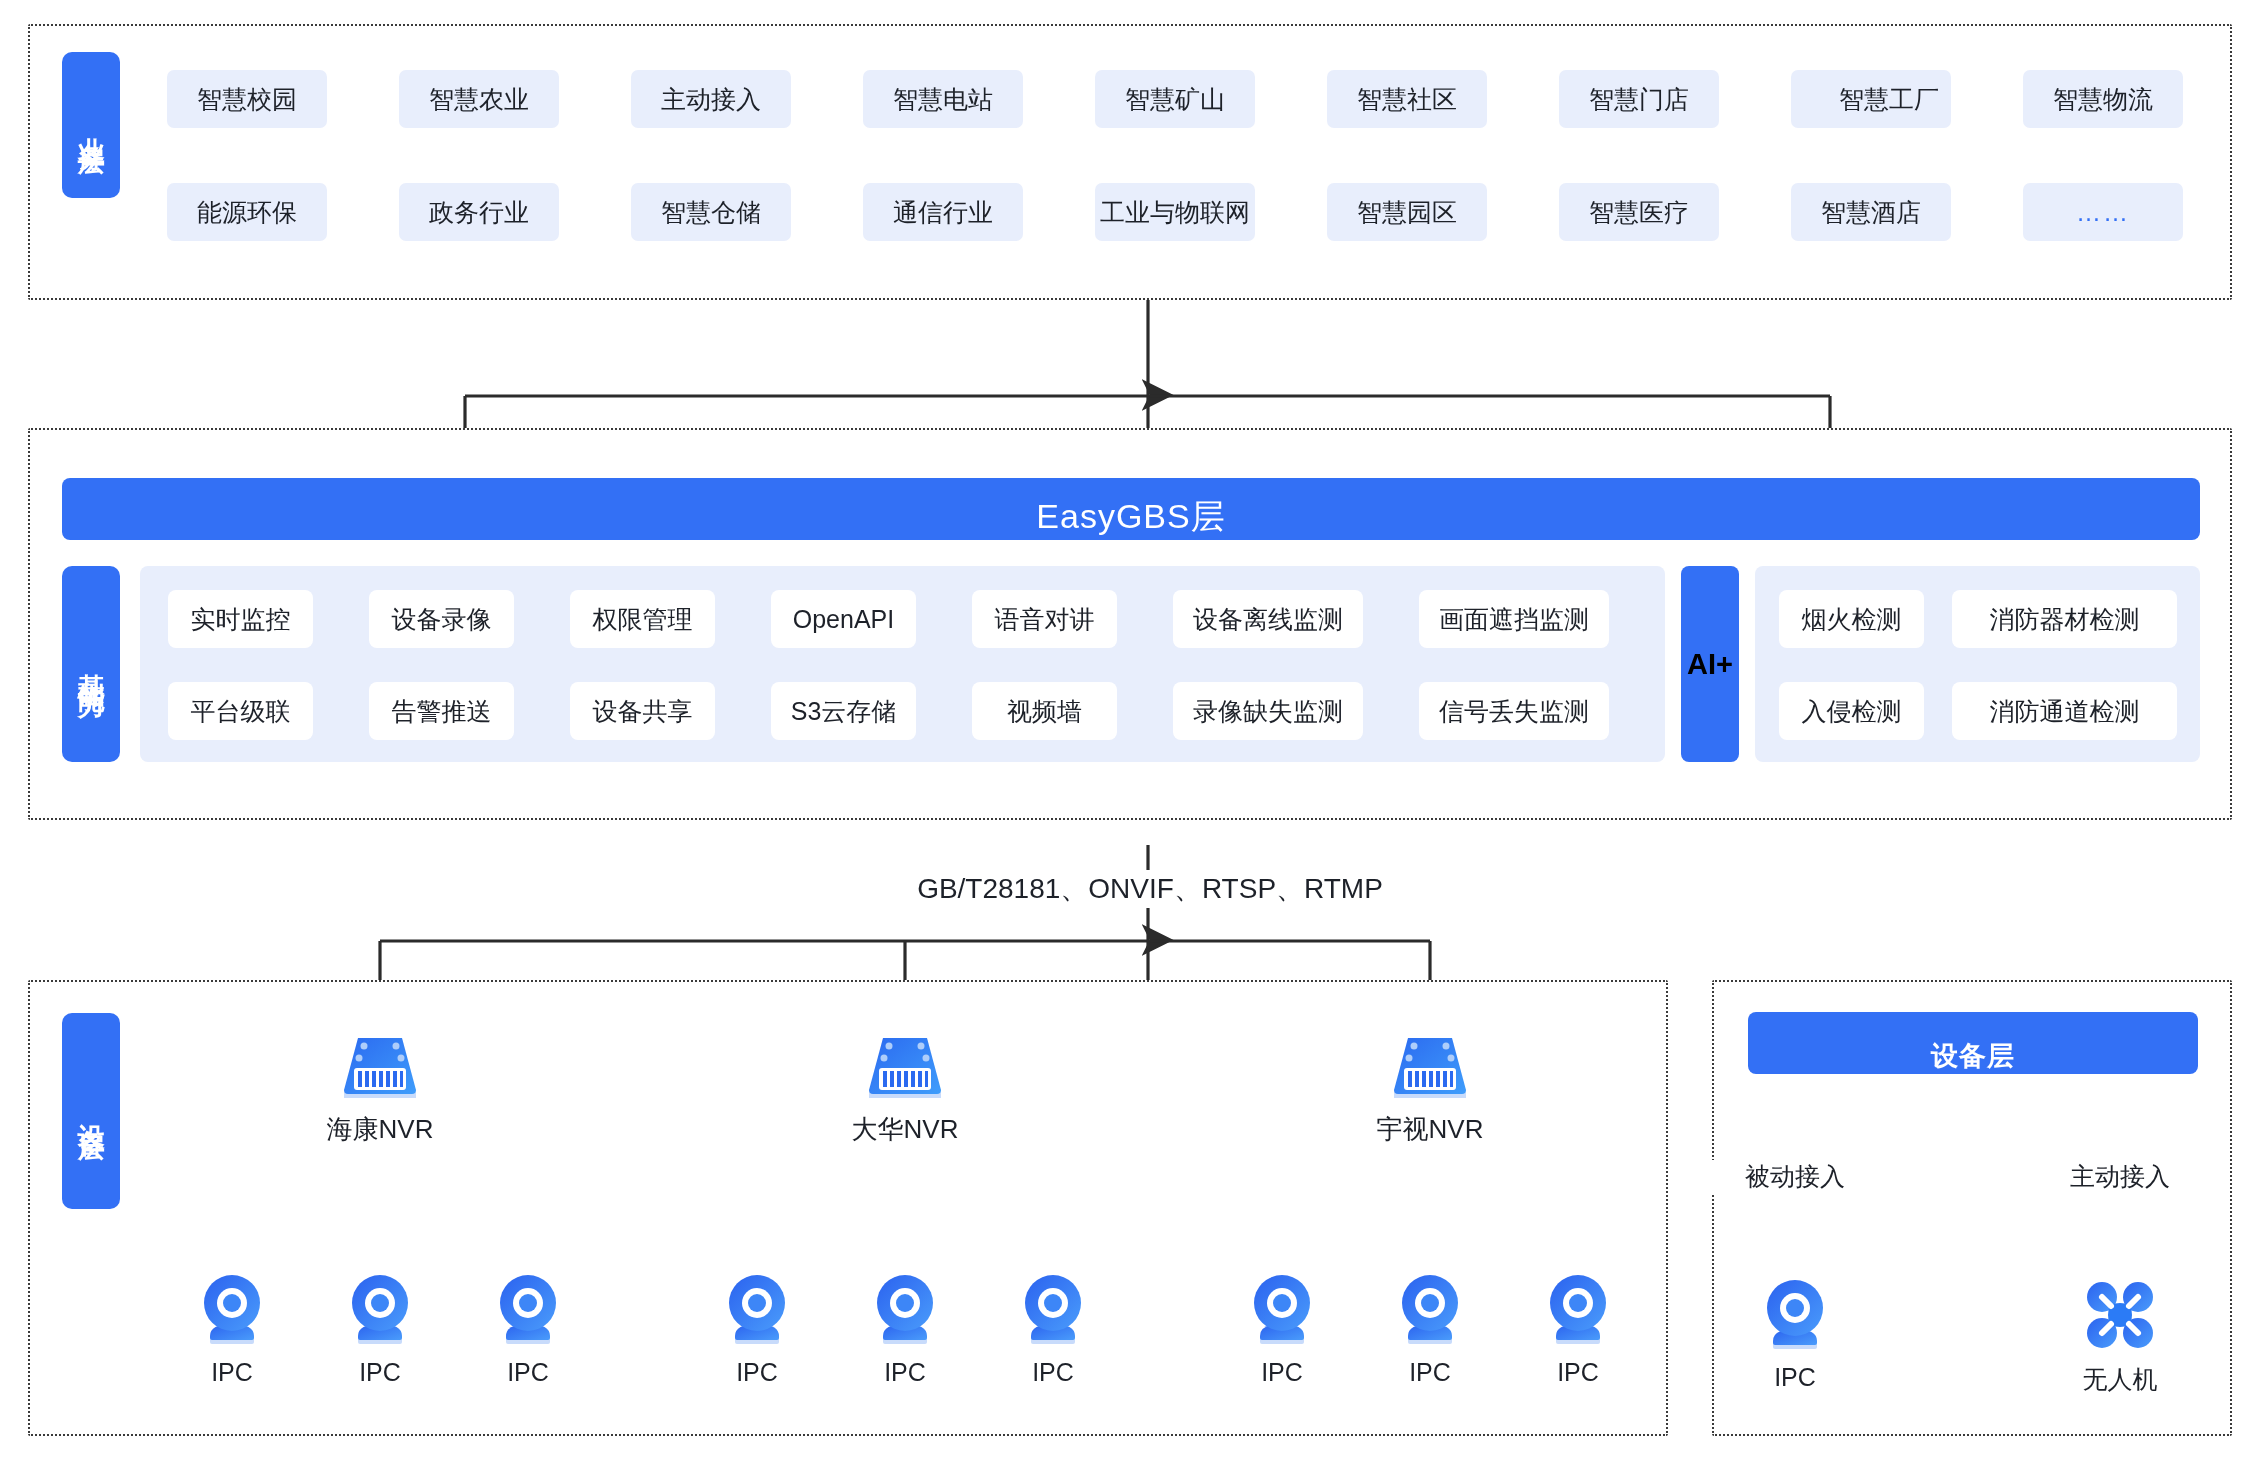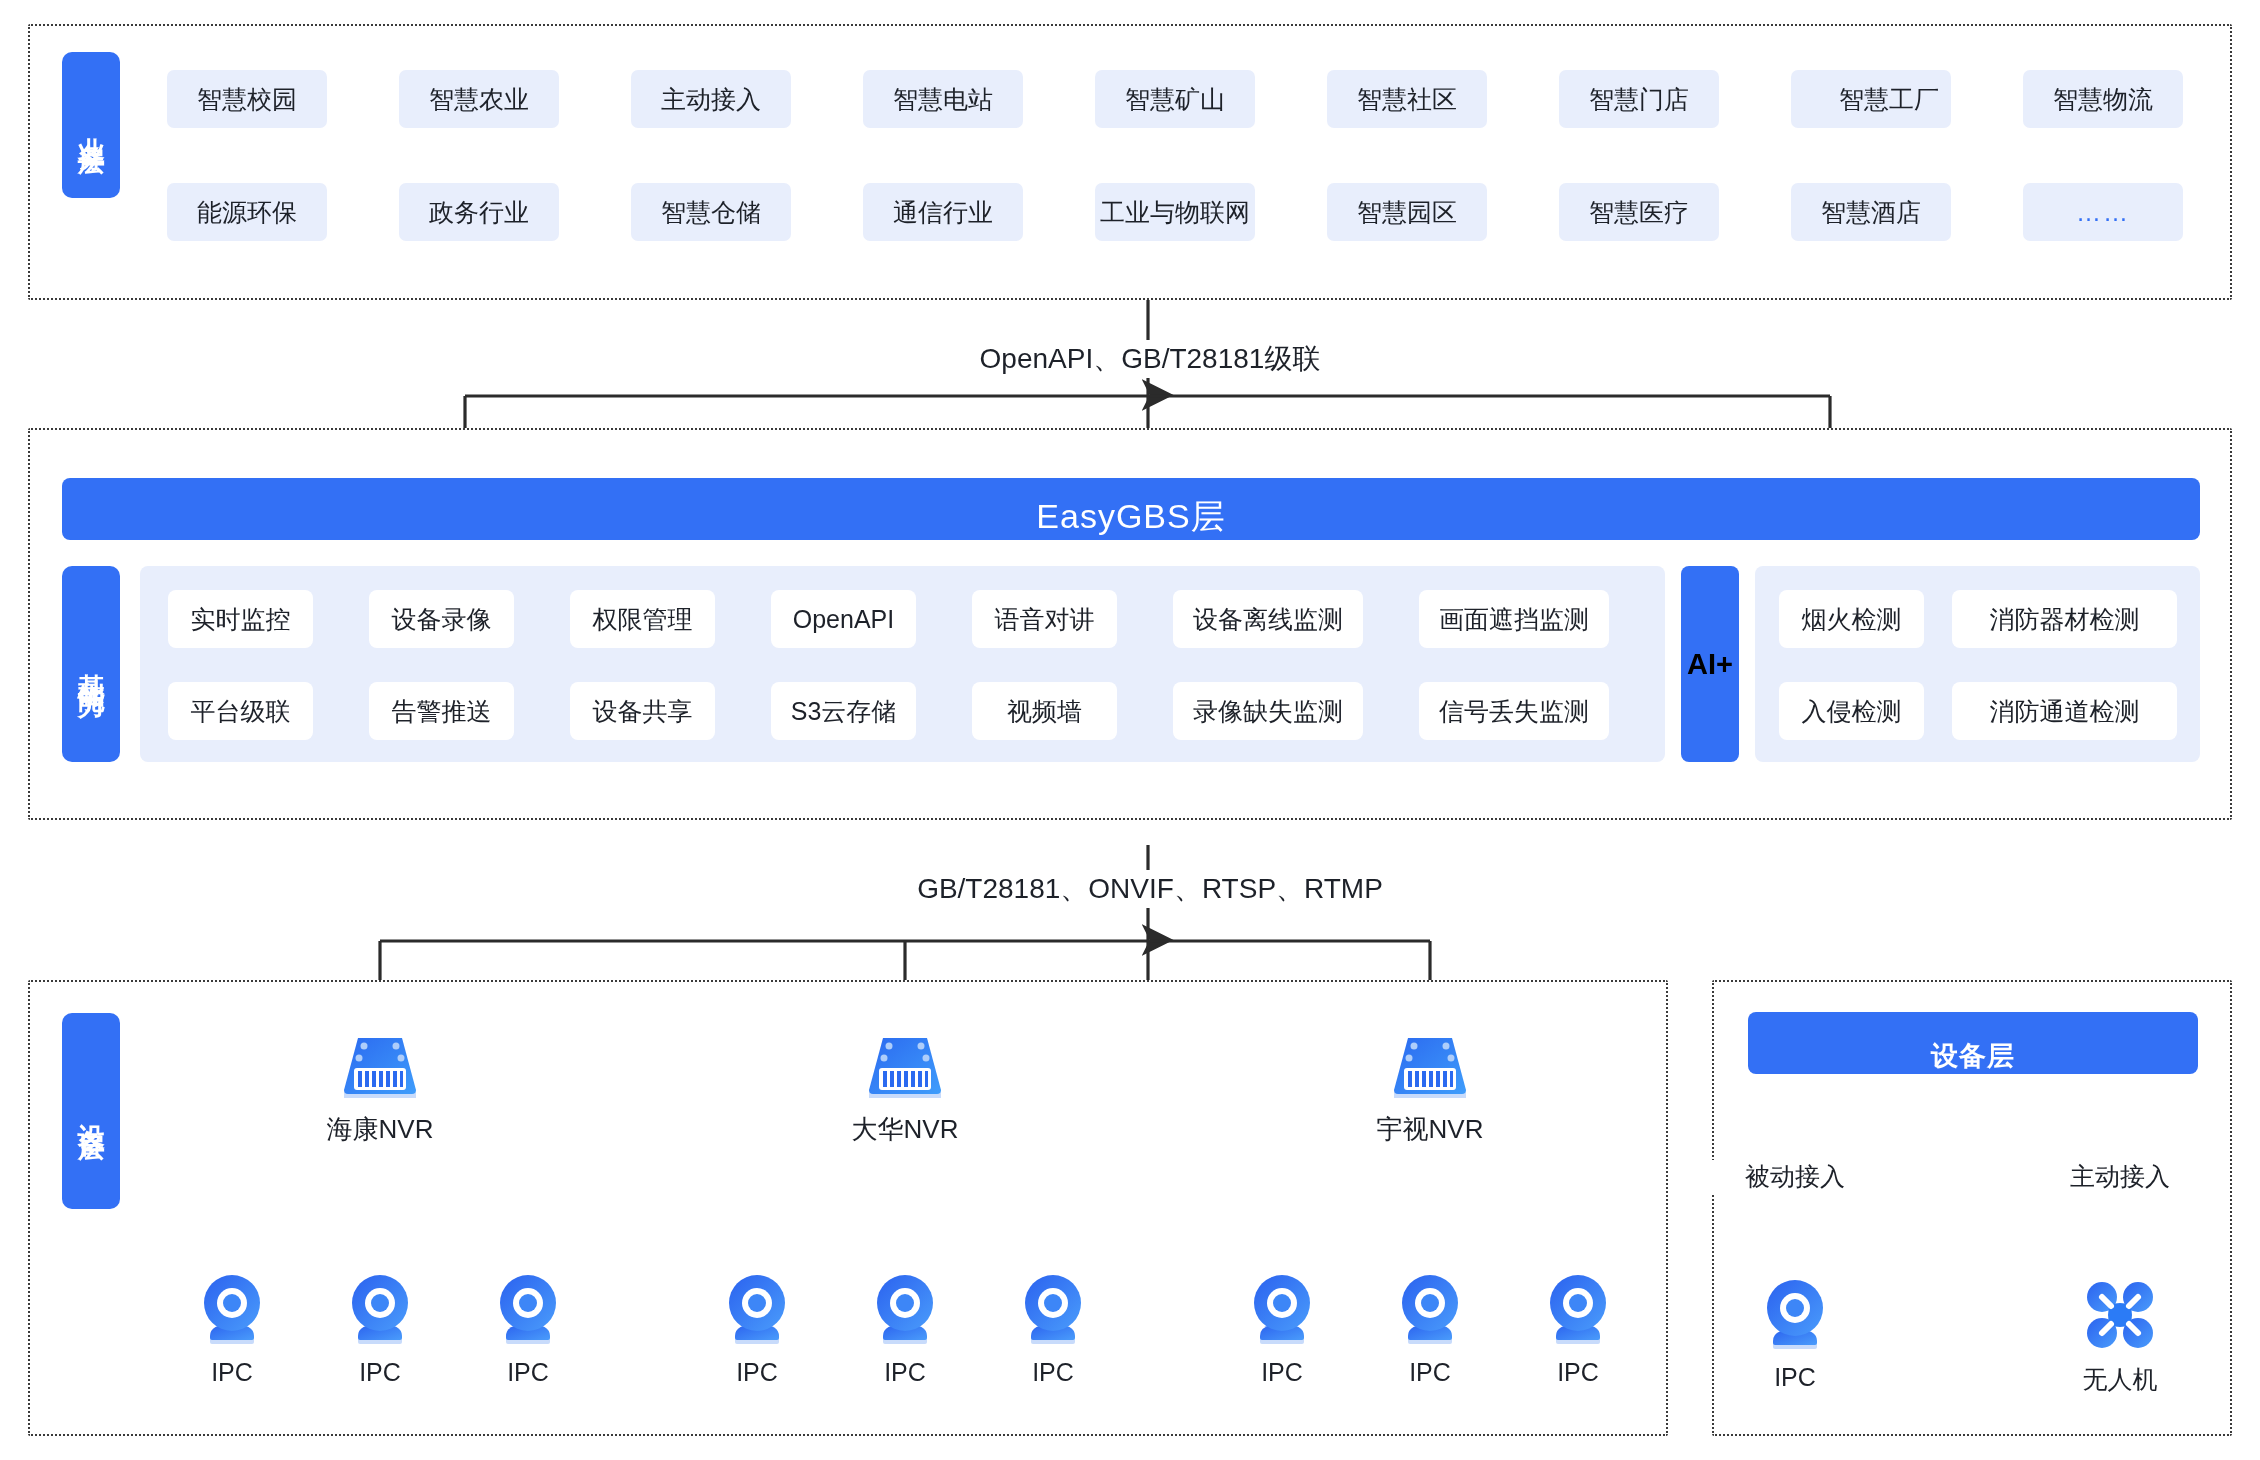--- a/index.html
+++ b/index.html
@@ -244,21 +244,20 @@
   <div class="chip" style="left:1559px; top:183px; width:160px; height:58px;">
       <span>智慧医疗</span>
     </div>
   <div class="chip" style="left:1791px; top:183px; width:160px; height:58px;">
       <span>智慧酒店</span>
     </div>
   <div class="chip dots" style="left:2023px; top:183px; width:160px; height:58px;">
       <span>……</span>
     </div>
 
-  <div class="bus-label" style="left:935px; top:340px; width:430px; text-align:center;">OpenAPI、GB/T28181级联</div>
 
   <div class="dashed-box" style="left:28px; top:428px; width:2204px; height:392px;"></div>
 
   <div class="banner" style="left:62px; top:478px; width:2138px; height:62px;">
     <span>EasyGBS层</span>
   </div>
 
   <div class="layer-tab" style="left:62px; top:566px; width:58px; height:196px;">
     <span class="vtext">基础能力</span>
   </div>

